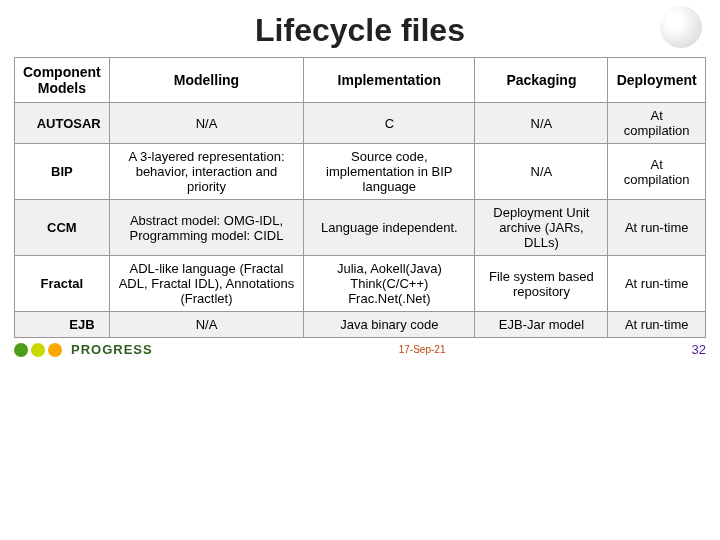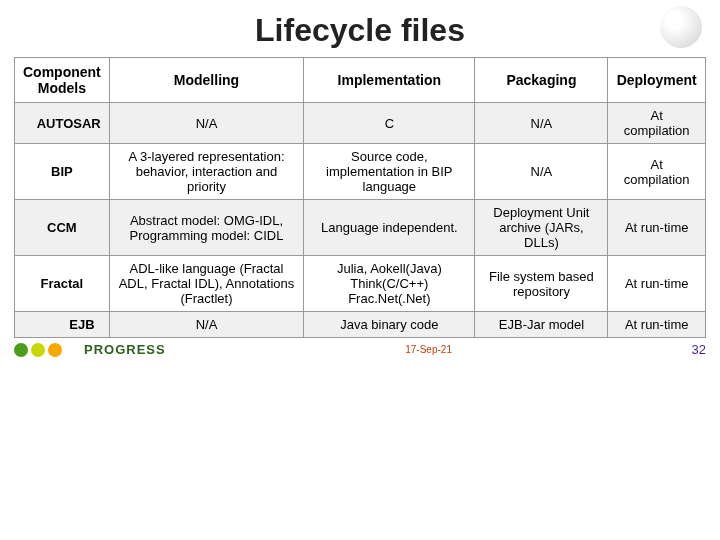--- a/index.html
+++ b/index.html
@@ -62,21 +62,21 @@
     .footer {
       display: flex;
       align-items: center;
       justify-content: space-between;
       padding: 4px 14px 0 14px;
     }
 
     .logo {
       display: flex;
       align-items: center;
-      gap: 22px;
+      gap: 9px;
     }
 
     .logo-circles {
       display: flex;
       gap: 3px;
     }
 
     .logo-circle {
       width: 14px;
       height: 14px;

